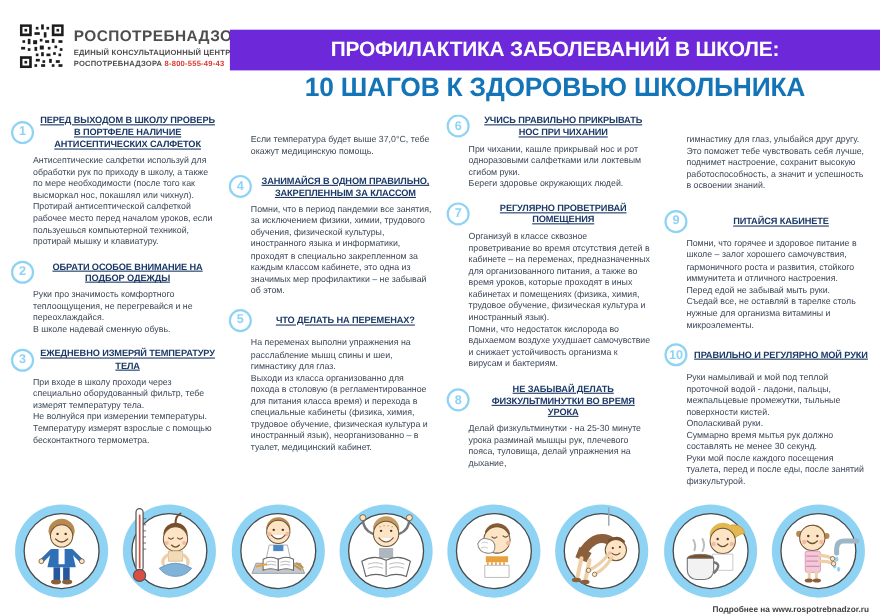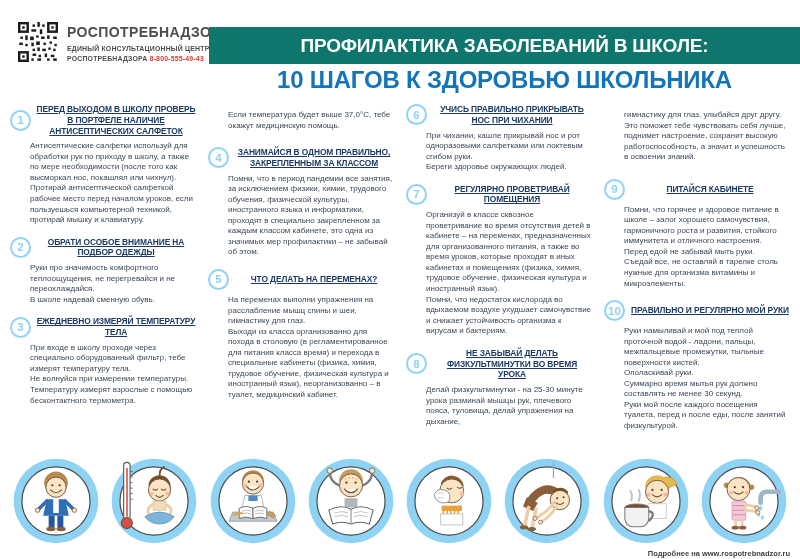--- a/index.html
+++ b/index.html
@@ -11,21 +11,21 @@
     color:#3c4858;
   }
   
   .brand { position:absolute; left:18px; top:22px; display:flex; gap:9px; align-items:flex-start; }
   .qr { width:40px; height:40px; display:block; }
   .org-title { font-size:14px; font-weight:700; color:#4d4d4f; letter-spacing:.4px; margin-top:2px; }
   .org-sub { font-size:6.9px; font-weight:700; color:#4d4d4f; letter-spacing:.2px; margin-top:4px; line-height:1.45; }
   .org-sub .phone { color:#d93a30; }
   .banner-bar {
     position:absolute; left:209px; right:0; top:27px; height:37px;
-    background:#0f766e; color:#ffffff;
+    background:#6d28d9; color:#ffffff;
     display:flex; align-items:center; justify-content:center;
     font-size:19px; font-weight:700; letter-spacing:-.2px;
   }
   .banner-sub {
     position:absolute; left:209px; right:0; top:67px; height:26px;
     display:flex; align-items:center; justify-content:center;
     color:#1474b8; font-size:24px; font-weight:700; letter-spacing:-.2px;
   }
   
   .columns {
@@ -41,21 +41,21 @@
     display:flex; align-items:center; justify-content:center;
   }
   .step-title {
     flex:1; text-align:center; font-size:8.4px; font-weight:700;
     color:#1b3966; line-height:1.28; letter-spacing:-.1px;text-decoration:underline;
   }
   .step-body {
     font-size:8px; line-height:1.32; color:#3c4858;
     padding-left:20px; white-space:pre-line; margin-top:5px;
   }
-  .cont-top { margin:6px 0 16px; }
+  .cont-top { margin:18px 0 16px; }
   
   .strip {
     position:absolute; left:10px; right:10px; bottom:12px;
     display:flex; justify-content:space-between; align-items:center;
   }
   .illu { width:92px; height:92px; }
   .illu svg { width:92px; height:92px; display:block; }
   .footer-note {
     position:absolute; right:10px; bottom:1px;
     font-size:7.5px; font-weight:700; color:#3f3f3f;

